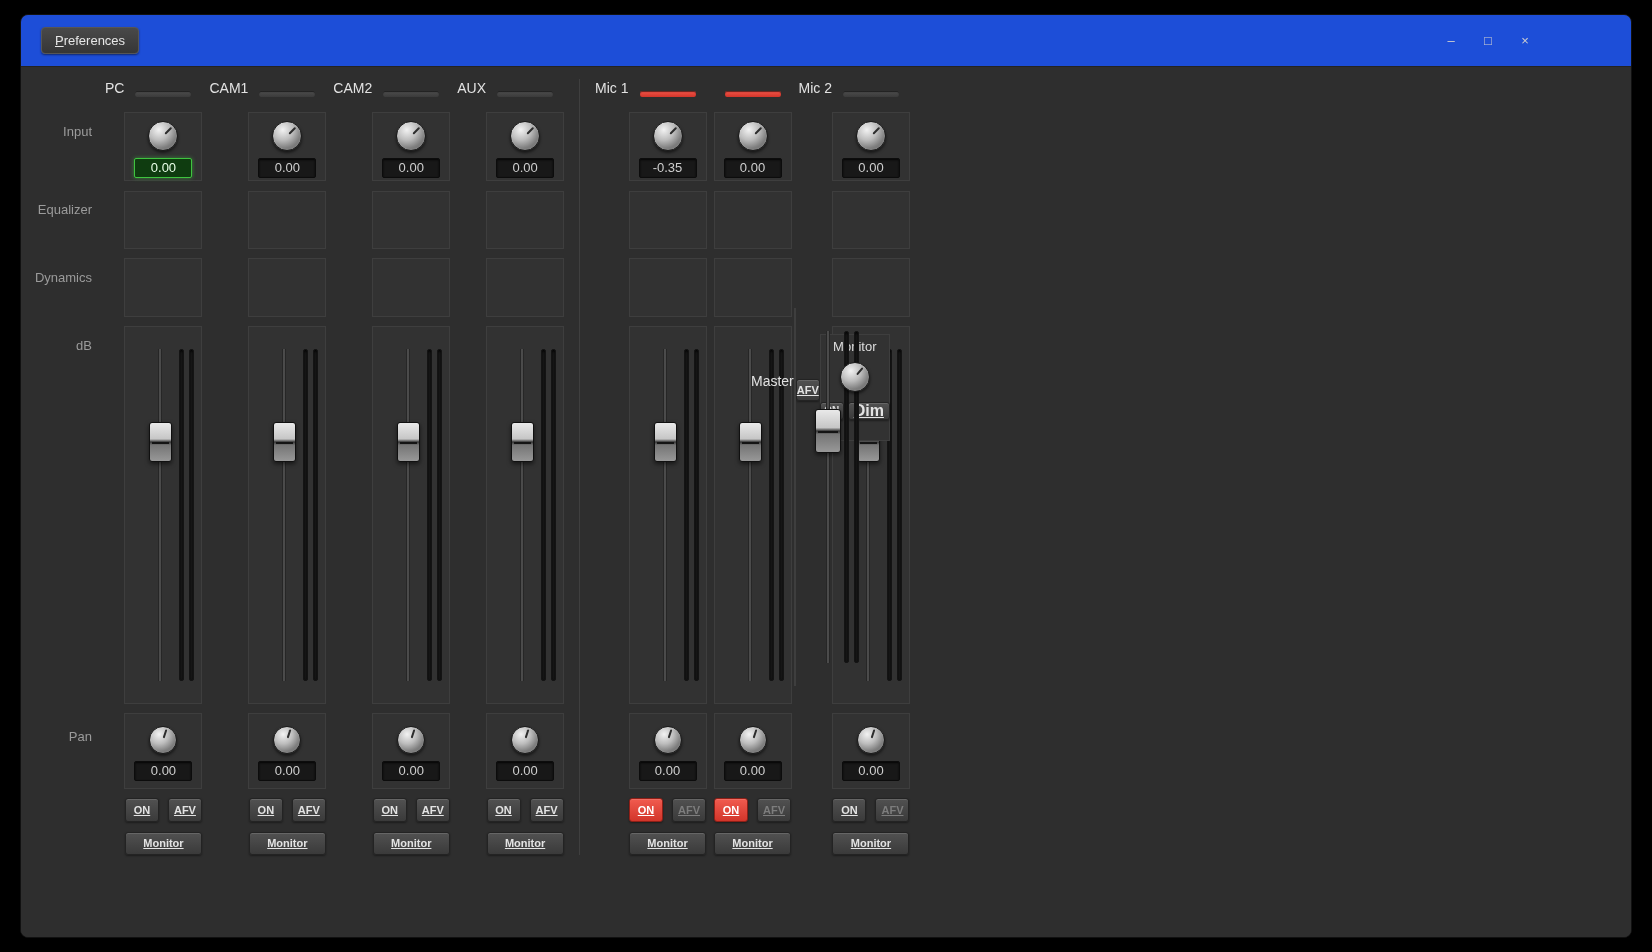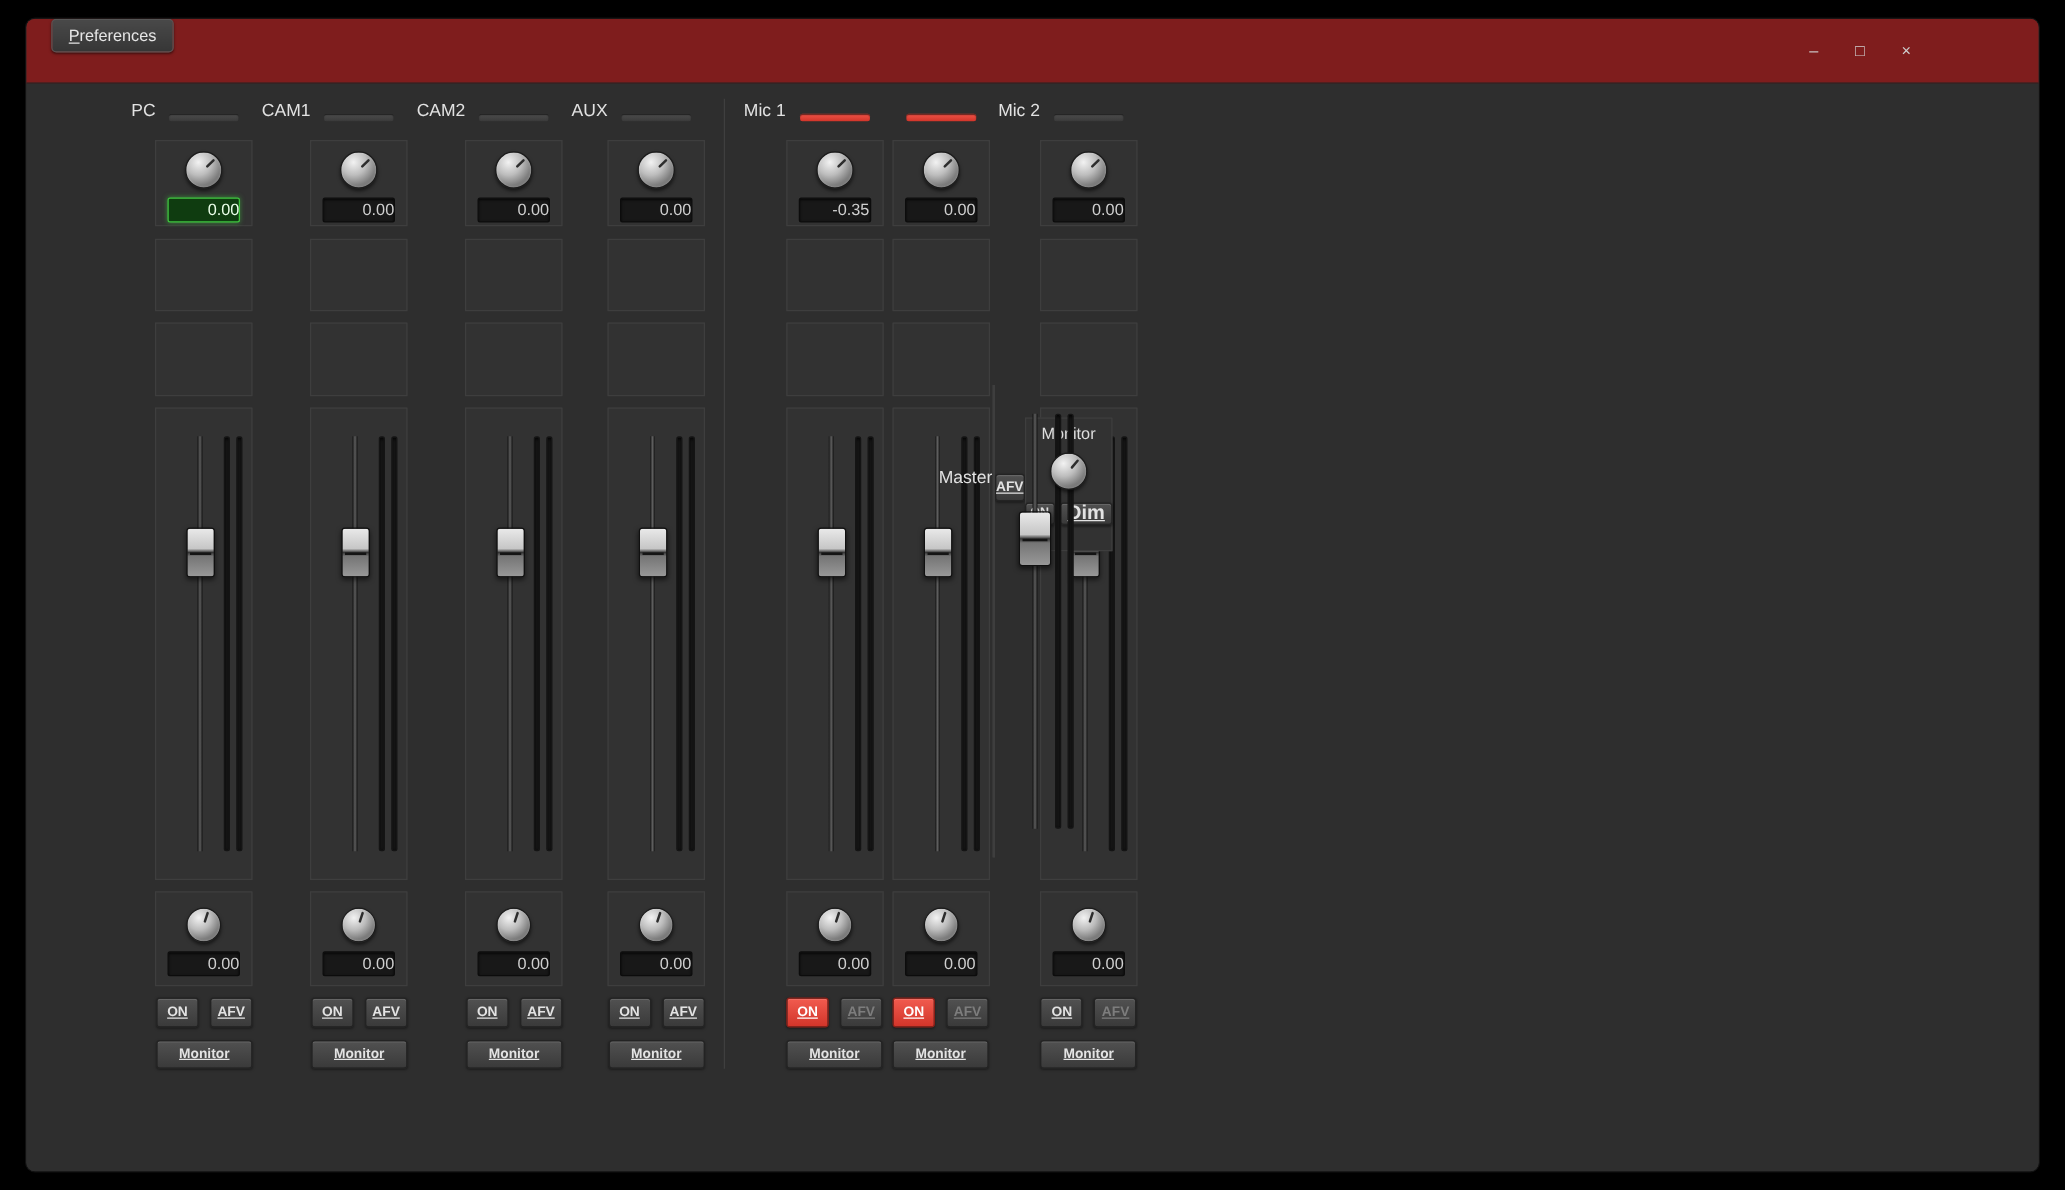--- a/index.html
+++ b/index.html
@@ -2,22 +2,22 @@
 <html style="--accent-red: #d2352a; --highlight-green: #3fc43f; --tab-active: #e79a28;"><head>
 <meta charset="utf-8">
 <style>
   * { margin:0; padding:0; box-sizing:border-box; }
   html,body { width:1652px; height:952px; background:#000; font-family:"Liberation Sans", sans-serif; overflow:hidden; }
 
   .window { position:absolute; left:20px; top:14px; width:1612px; height:924px;
             background:#2e2e2e; border-radius:8px; overflow:hidden; border:1px solid #111; }
 
   
-  .titlebar { position:relative; height:52px; background:#7f1d1d; border-bottom:1px solid #232323;
-              display:flex; align-items:flex-start; }
+  .titlebar { position:relative; height:52px; background:#1d4ed8; border-bottom:1px solid #232323;
+              display:flex; align-items:center; }
   .prefs-btn { margin-left:20px; height:27px; padding:0 13px; border-radius:4px;
                background:linear-gradient(#494949,#363636); border:1px solid #565656;
                color:#e6e6e6; font-size:13px; font-family:inherit; cursor:pointer;
                box-shadow:0 1px 2px rgba(0,0,0,.5); }
   .prefs-label { display:inline-block; }
   .prefs-label::first-letter { text-decoration:underline; }
 
   .tabs { position:absolute; left:50%; top:0; bottom:0; transform:translateX(calc(-50% - 43px));
           display:flex; }
   .tab { padding:0 27px; display:flex; align-items:center; font-size:14px; color:#d9d9d9; cursor:pointer; }
@@ -61,21 +61,21 @@
   .knob-monitor { width:30px; height:30px; margin-top:8px; }
   .knob .ptr { position:absolute; inset:0; }
   .knob .ptr::before { content:''; position:absolute; top:2px; left:50%; margin-left:-1px;
                        width:2px; height:9px; background:#2d2d2d; border-radius:1px; }
   .knob-input .ptr   { transform:rotate(45deg); }
   .knob-pan .ptr     { transform:rotate(18deg); }
   .knob-monitor .ptr { transform:rotate(40deg); }
 
   
   .value-box { width:58px; height:20px; margin-top:7px; background:#181818; border:1px solid #0c0c0c;
-               border-radius:2px; color:#cfcfcf; font-size:13px; line-height:18px; text-align:right;
+               border-radius:2px; color:#cfcfcf; font-size:13px; line-height:18px; text-align:center;
                box-shadow:inset 0 1px 2px rgba(0,0,0,.8); cursor:text; }
   .value-box.highlight { background:#0f3c10; border:1px solid var(--highlight-green,#3fc43f);
                          color:#eaffe9; box-shadow:0 0 4px rgba(63,196,63,.55); }
 
   
   .fader-track { position:absolute; left:33px; top:22px; bottom:22px; width:4px;
                  background:linear-gradient(90deg,#141414,#5d5d5d,#141414); }
   .meter { position:absolute; top:22px; bottom:22px; width:5px; background:#1d1d1d;
            border:1px solid #141414; border-radius:2px; box-shadow:inset 0 1px 3px #000; }
   .meter-l { left:54px; } .meter-r { left:64px; }
@@ -121,20 +121,27 @@
     </button>
     <div class="win-controls">
       <div class="win-btn">–</div>
       <div class="win-btn">□</div>
       <div class="win-btn">×</div>
     </div>
   </div>
 
   <div class="mixer">
 
+    <div class="side-labels">
+      <div class="side-label" style="top:57px">Input</div>
+      <div class="side-label" style="top:135px">Equalizer</div>
+      <div class="side-label" style="top:203px">Dynamics</div>
+      <div class="side-label" style="top:271px">dB</div>
+      <div class="side-label" style="top:662px">Pan</div>
+    </div>
 
     <div id="groups-row">
         <div class="group">
     <div class="group-label">PC</div>
     <div class="strips">
             <div class="strip">
     <div class="level-bar"></div>
     <div class="box input-box">
       <div class="knob knob-input">
                   <div class="ptr"></div>

